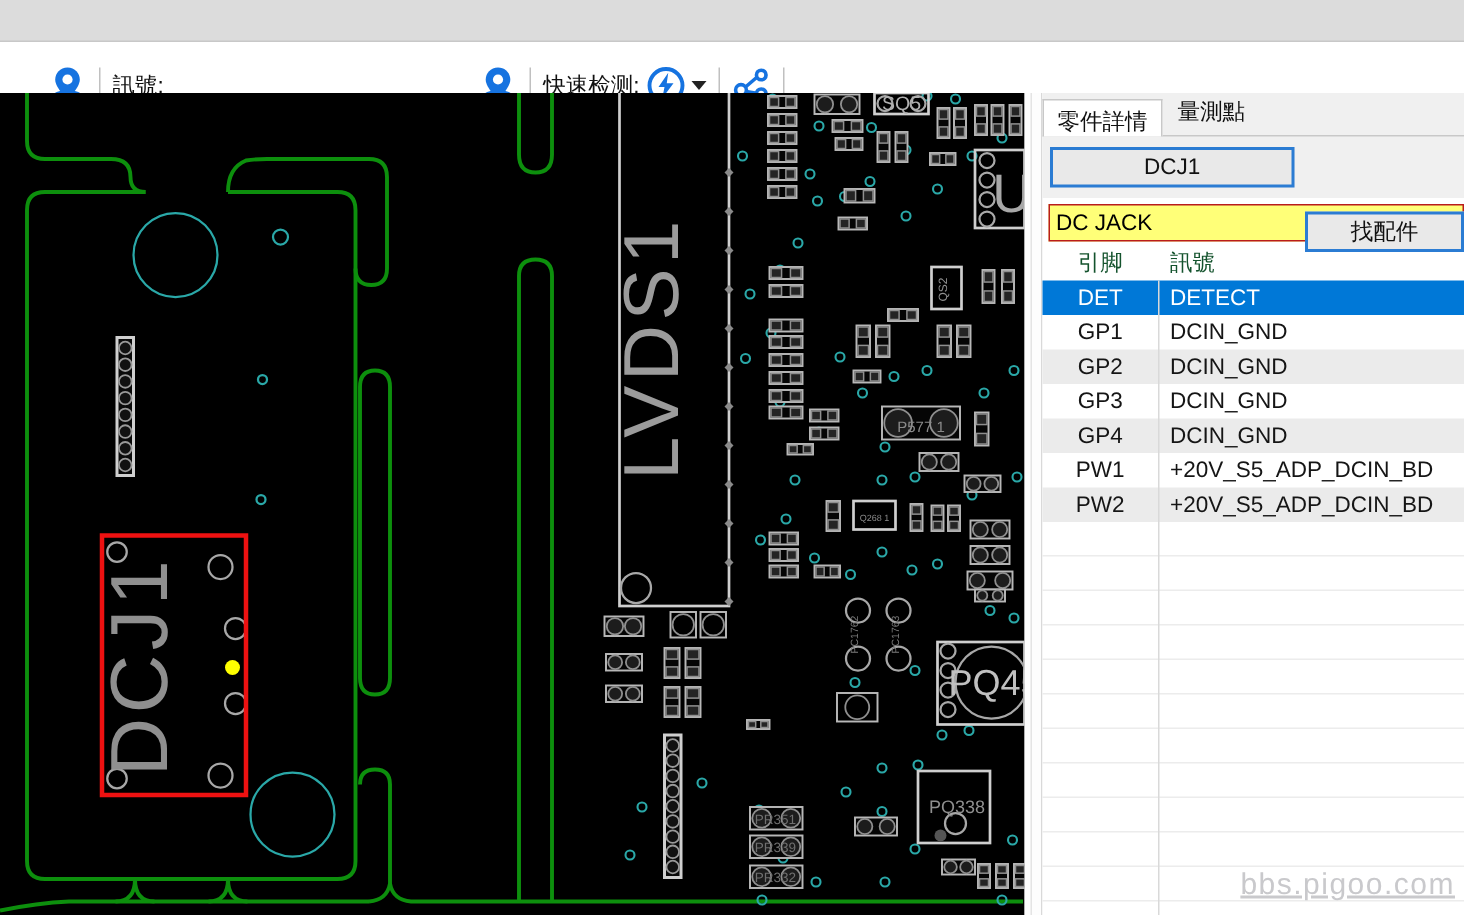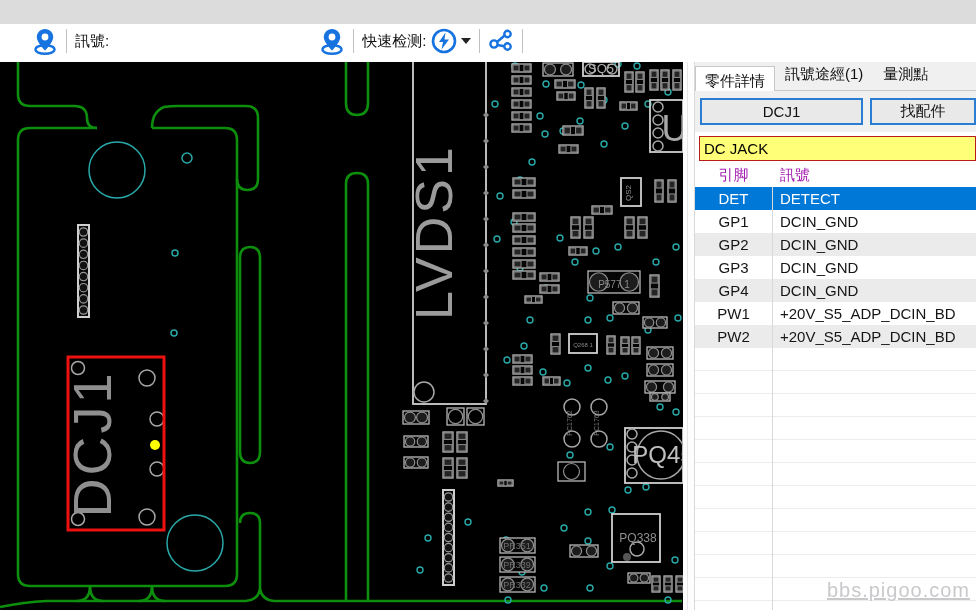--- a/index.html
+++ b/index.html
@@ -5,21 +5,21 @@
   * { margin:0; padding:0; box-sizing:border-box; }
   html,body { width:976px; height:610px; overflow:hidden; background:#fff;
     font-family:"Liberation Sans", sans-serif; }
   #app { position:relative; width:976px; height:610px; }
 
   
   .titlebar { position:absolute; left:0; top:0; width:976px; height:28px;
     background:#dcdcdc; border-bottom:1px solid #c8c8c8; }
 
   
-  .toolbar { position:absolute; left:0; top:24px; width:976px; height:34px;
+  .toolbar { position:absolute; left:0; top:40px; width:976px; height:34px;
     background:#ffffff; display:flex; align-items:center; }
   .toolbar .sep { width:1px; height:24px; background:#c0c0c0; margin:0 8px; }
   .tool-icon { width:26px; height:28px; display:flex; align-items:center; justify-content:center; cursor:pointer; }
   .tool-label { font-size:15px; color:#111; white-space:nowrap; }
   .caret { width:0; height:0; border-left:5px solid transparent; border-right:5px solid transparent;
     border-top:6px solid #222; margin-left:4px; cursor:pointer; }
 
   
   .canvas-wrap { position:absolute; left:0; top:62px; width:683px; height:548px; background:#000; }
   .canvas-wrap svg { display:block; }
@@ -33,28 +33,28 @@
   .panel { position:absolute; left:695px; top:62px; width:281px; height:548px; background:#ffffff; }
   .tabbar { position:relative; height:29px; background:#f0f0f0; border-bottom:1px solid #c8c8c8; display:flex; align-items:flex-end; }
   .tab { font-size:15px; color:#111; padding:5px 9px 6px 9px; border:1px solid transparent; border-bottom:none;
     cursor:pointer; white-space:nowrap; }
   .tab.active { background:#fff; border-color:#c8c8c8; margin-bottom:-1px; padding-bottom:0; }
   .btnrow { display:flex; gap:7px; padding:7px 0 0 5px; background:#f0f0f0; height:41px; }
   .pbtn { height:27px; border:2px solid #2b7cd3; background:#e9e9e9; font-size:15px; color:#111;
     display:flex; align-items:center; justify-content:center; cursor:pointer;
     font-family:"Liberation Sans", sans-serif; }
   .pbtn.first { width:163px; }
-  .pbtn.second { flex:1; }
+  .pbtn.second { flex:1;margin-top:43px; }
   .partname { margin:4px 0 0 4px; height:25px; background:#ffff78; border:1px solid #b91c1c;
     font-size:15px; color:#000; display:flex; align-items:center; padding-left:4px; }
   .table { margin-top:3px; }
   .trow { display:flex; height:23px; align-items:center; font-size:15px; color:#151515; }
   .trow .c1 { width:77px; text-align:center; }
   .trow .c2 { flex:1; padding-left:8px; white-space:nowrap; overflow:hidden; }
-  .trow.head { color:#a21caf;font-family:Liberation Serif, serif; }
+  .trow.head { color:#14532d;font-family:Liberation Serif, serif; }
   .trow.data { border-bottom:1px solid transparent; }
   .trow.zebra { background:#ebebeb; }
   .trow.selected { background:#0078d7; color:#fff; }
   .trow.empty { border-bottom:1px solid #ececec; }
   .colline { position:absolute; left:77px; top:0; width:1px; background:#d9d9d9; }
   .tbody { position:relative; }
   .watermark { position:absolute; right:6px; bottom:8px; font-size:20px; color:#c9c9cc;
     letter-spacing:1px; pointer-events:none;text-decoration:underline; }
 </style>
 </head>
@@ -486,21 +486,20 @@
         <text x="572" y="423" fill="#7a7a7a" font-size="7" text-anchor="middle" font-family="&quot;Liberation Sans&quot;, sans-serif" letter-spacing="0" transform="rotate(-90 572 423)">PC1762</text>
         <text x="599" y="423" fill="#7a7a7a" font-size="7" text-anchor="middle" font-family="&quot;Liberation Sans&quot;, sans-serif" letter-spacing="0" transform="rotate(-90 599 423)">PC1763</text>
       </svg>
   </div>
 
   <div class="splitter"></div>
 
   <div class="panel">
     <div class="tabbar" id="tabbar">
         <div class="tab active">零件詳情</div>
-        <div class="tab">訊號途經(1)</div>
         <div class="tab">量測點</div>
       </div>
     <div class="btnrow">
       <button class="pbtn first">DCJ1</button>
       <button class="pbtn second">找配件</button>
     </div>
     <div class="partname">DC JACK</div>
     <div class="table">
       <div class="trow head">
         <div class="c1">引脚</div>

